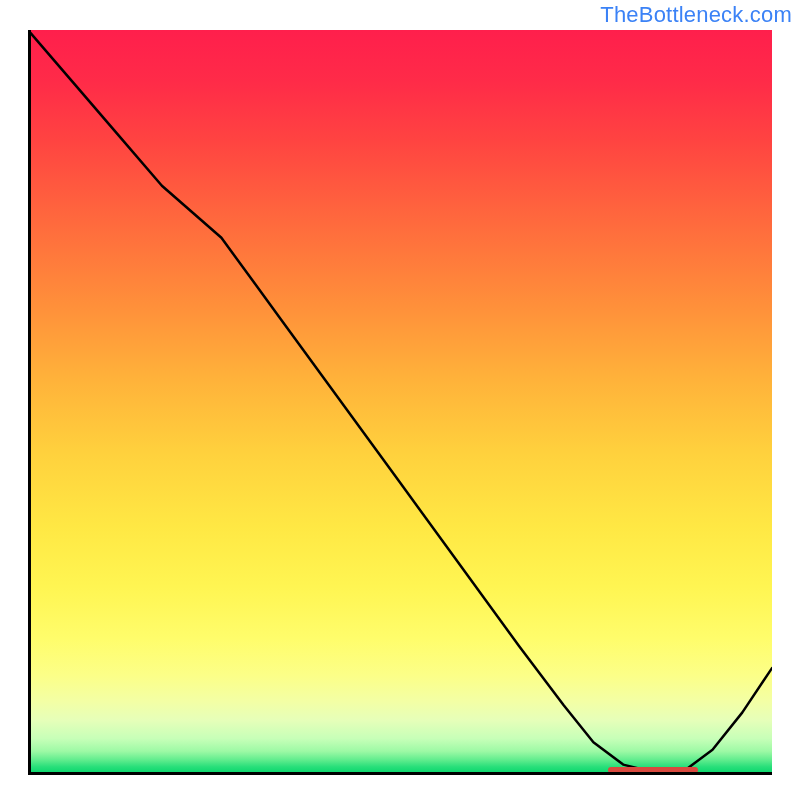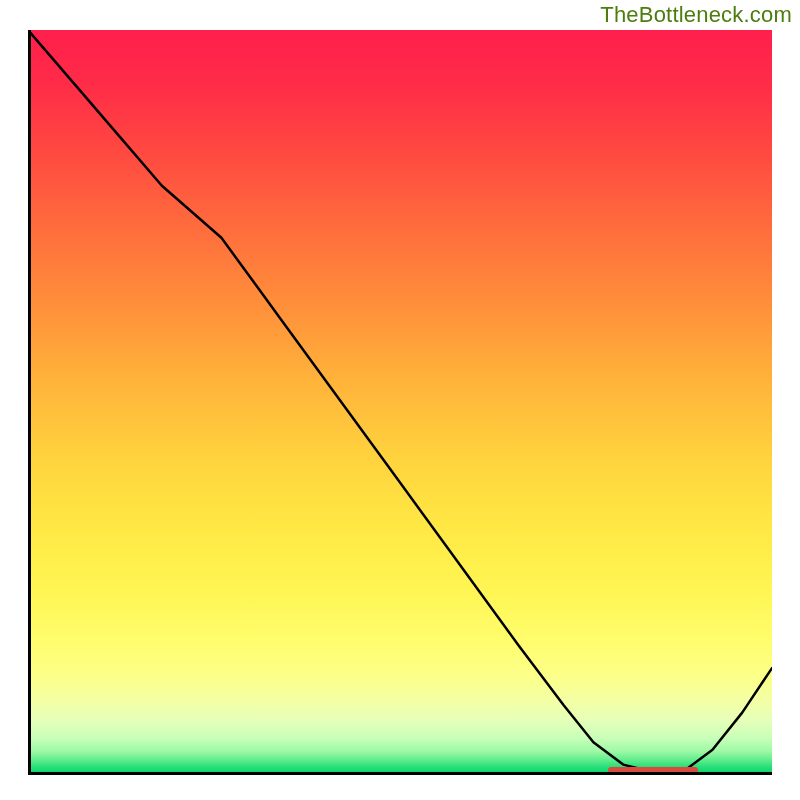--- a/index.html
+++ b/index.html
@@ -13,21 +13,21 @@
   }
   .wrap {
     position: relative;
     width: 800px;
     height: 800px;
   }
   .watermark {
     position: absolute;
     top: 2px;
     right: 8px;
-    color: #4d7c0f;
+    color: #3b82f6;
     font-size: 22px;
     font-weight: 400;
     letter-spacing: 0.2px;
   }
   .plot-area {
     position: absolute;
     left: 28px;
     top: 30px;
     width: 744px;
     height: 742px;

